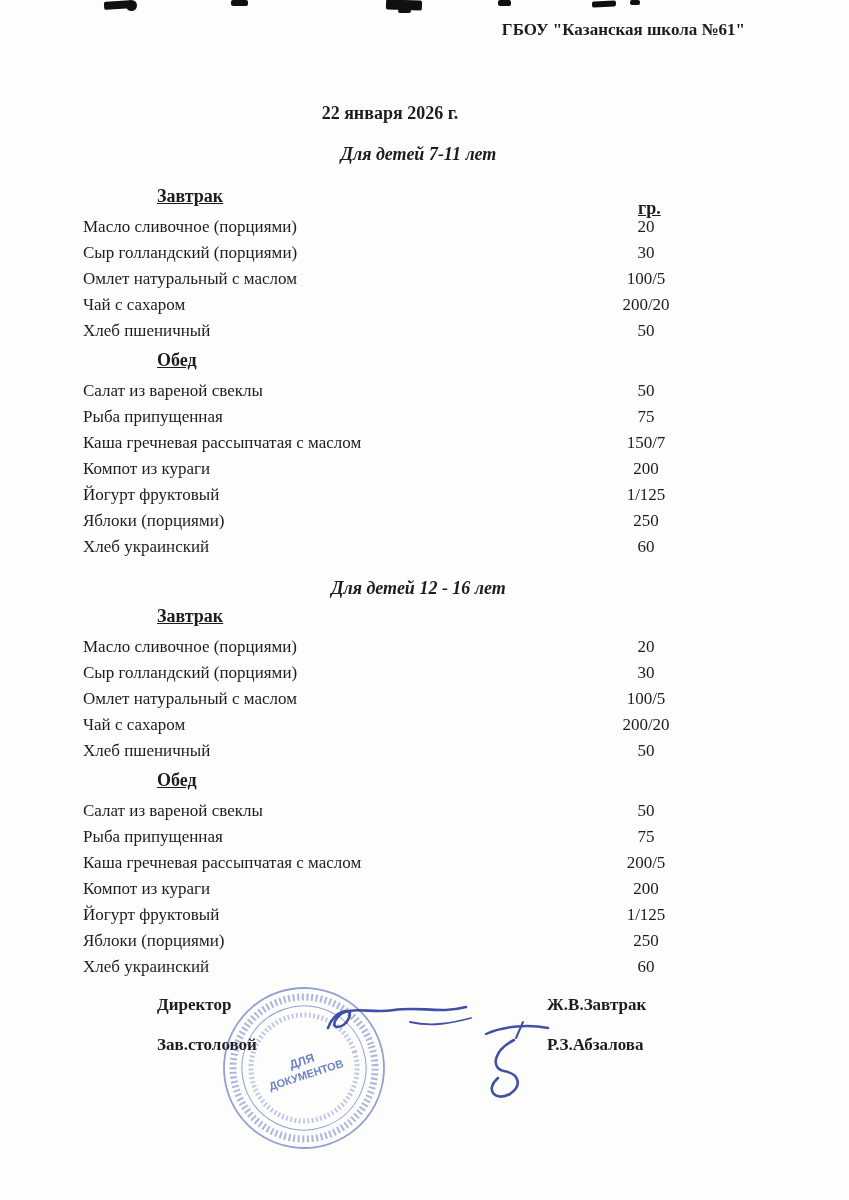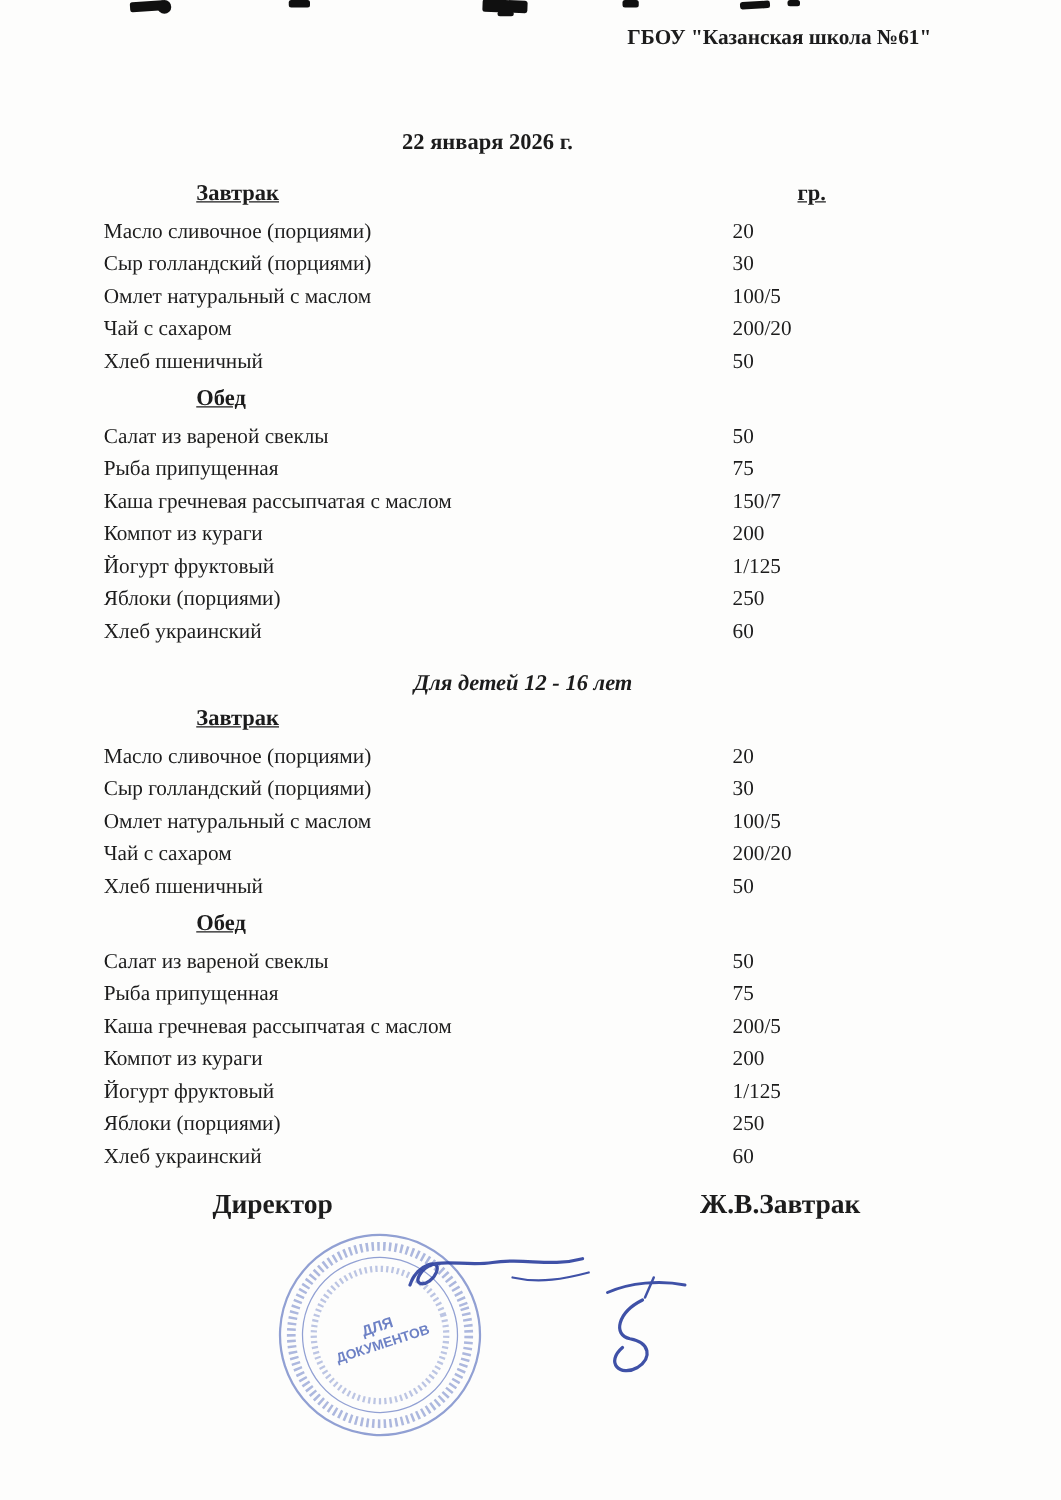--- a/index.html
+++ b/index.html
@@ -64,44 +64,43 @@
     padding-right: 169px;
     text-align: left;
     font-weight: 700;
     font-size: 18px;
     line-height: 24px;
   }
   .meal-name { text-decoration: underline; }
   .col-header {
     position: absolute;
     left: 638px;
-    top: 0;
+    top: 12px;
     text-decoration: underline;
     font-weight: 700;
   }
 
   .item-row {
     display: flex;
     padding-left: 83px;
     font-size: 17px;
     line-height: 26px;
   }
   .dish { flex: 1; }
   .qty  {
     width: 120px;
-    text-align: left;
+    text-align: center;
     margin-right: 143px;
   }
 
   .footer {
     margin-top: 14px;
     padding-left: 157px;
     font-weight: 700;
-    font-size: 22px;
-    margin-left: 13px;
+    font-size: 17px;
   }
   .footer-row { display: flex; line-height: 22px; }
   .footer-row + .footer-row { margin-top: 18px; }
   .footer-label { width: 390px; }
 
   .stamp {
     position: absolute;
     left: 218px;
     top: 982px;
     width: 172px;
@@ -132,20 +131,21 @@
   <div class="art" style="left:630px; top:0; width:10px; height:5px;"></div>
 
   <div class="org">ГБОУ "Казанская школа №61"</div>
 
   <div class="title-block">
     <div class="datetxt">22 января 2026 г.</div>
   </div>
 
   <div id="sections">
       <div class="section">
+        <div class="age-heading">Для детей 7-11 лет</div>
         <div class="meal-heading-row"><span class="meal-name">Завтрак</span><span class="col-header">гр.</span></div>
         <div class="item-row">
           <span class="dish">Масло сливочное (порциями)</span>
           <span class="qty">20</span>
         </div>
         <div class="item-row">
           <span class="dish">Сыр голландский (порциями)</span>
           <span class="qty">30</span>
         </div>
         <div class="item-row">
@@ -242,20 +242,24 @@
           <span class="dish">Хлеб украинский</span>
           <span class="qty">60</span>
         </div>
       </div>
     </div>
 
   <div class="footer">
     <div class="footer-row">
       <span class="footer-label">Директор</span>
       <span class="footer-name">Ж.В.Завтрак</span>
+    </div>
+    <div class="footer-row">
+      <span class="footer-label">Зав.столовой</span>
+      <span class="footer-name">Р.З.Абзалова</span>
     </div>
   </div>
 
   <div class="stamp">
     <svg width="172" height="172" viewBox="0 0 172 172">
       <g transform="rotate(-18 86 86)" fill="none" opacity="0.6">
         <circle cx="86" cy="86" r="80" stroke-width="1.8" stroke="#4a63b8"></circle>
         <circle cx="86" cy="86" r="62" stroke-width="1" stroke="#4a63b8"></circle>
         <circle cx="86" cy="86" r="71" stroke-width="7" stroke-dasharray="2 2.6" opacity="0.75" stroke="#4a63b8"></circle>
         <circle cx="86" cy="86" r="53" stroke-width="5" stroke-dasharray="1.8 2.5" opacity="0.6" stroke="#4a63b8"></circle>

